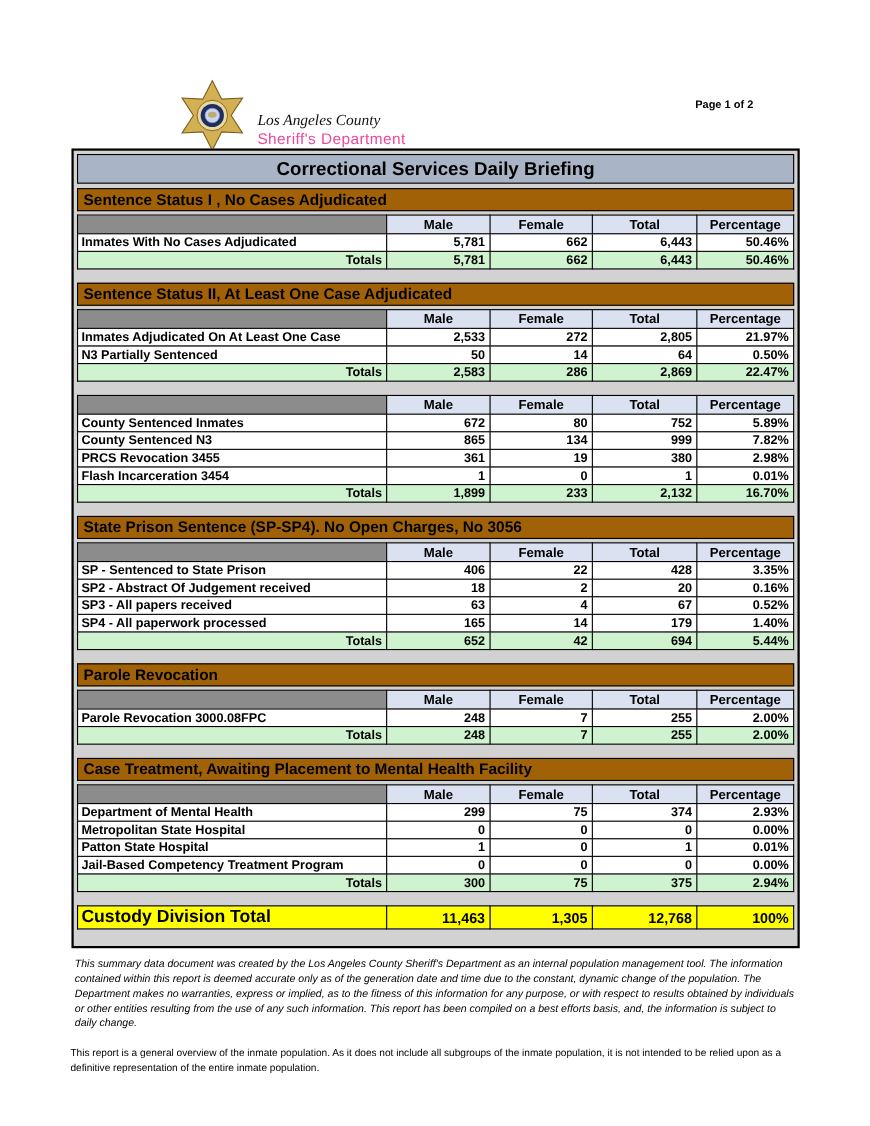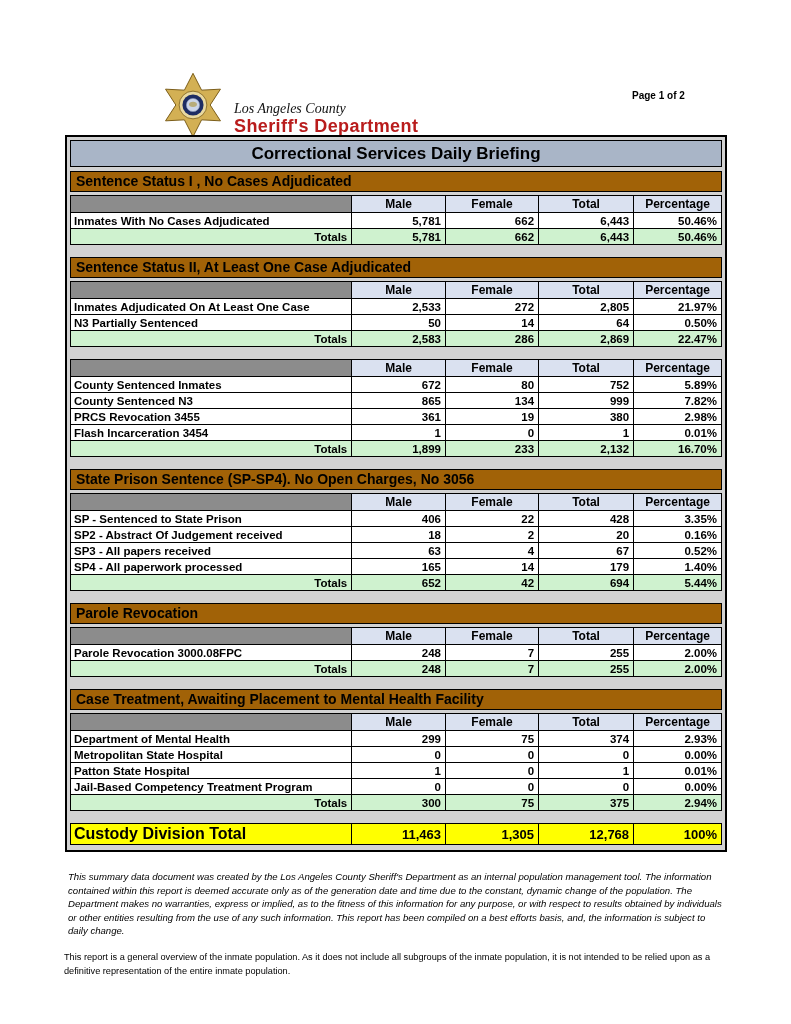--- a/index.html
+++ b/index.html
@@ -10,25 +10,25 @@
     color: #000;
     position: relative;
     overflow: hidden;
   }
 
   
   .page-header { position: absolute; top: 72px; left: 160px; height: 66px; display: flex; align-items: center; }
   .badge { width: 66px; height: 66px; flex: 0 0 auto; }
   .logo-text { margin-left: 8px; line-height: 1.05; margin-top: 28px; }
   .logo-line1 { font-family: "Liberation Serif", serif; font-style: italic; font-size: 14px; color: #111; }
-  .logo-line2 { font-family: "Liberation Sans", sans-serif; font-weight: bold; font-size: 18px; letter-spacing: 0.4px; color: #b91c1c; }
+  .logo-line2 { font-family: "Liberation Sans", sans-serif; font-weight: normal; font-size: 14px; letter-spacing: 0.4px; color: #ec4899; }
   .page-label { position: absolute; top: 90px; left: 632px; font-size: 10px; font-weight: bold; }
 
   
-  .report { position: absolute; top: 135px; left: 65px; width: 662px; background: #d2d2d2; border: 2px solid #000; padding: 3px 3px 5px 3px; }
+  .report { position: absolute; top: 135px; left: 65px; width: 662px; background: #d2d2d2; border: 2px solid #000; padding: 3px 3px 15px 3px; }
 
   .report-title-block { background: #a9b5c7; border: 1px solid #000; text-align: center; padding: 3px 0 2px 0; }
   .report-title { font-size: 17px; font-weight: bold; }
   .report-date { font-size: 11px; font-weight: bold; }
 
   .section { margin-top: 12px; }
   .section:first-of-type { margin-top: 4px; }
   .section-header { background: #a16207; border: 1px solid #000; font-size: 14px; font-weight: bold; padding: 1px 5px 2px 5px; margin-bottom: 3px; }
 
   table { width: 100%; border-collapse: collapse; table-layout: fixed; }

